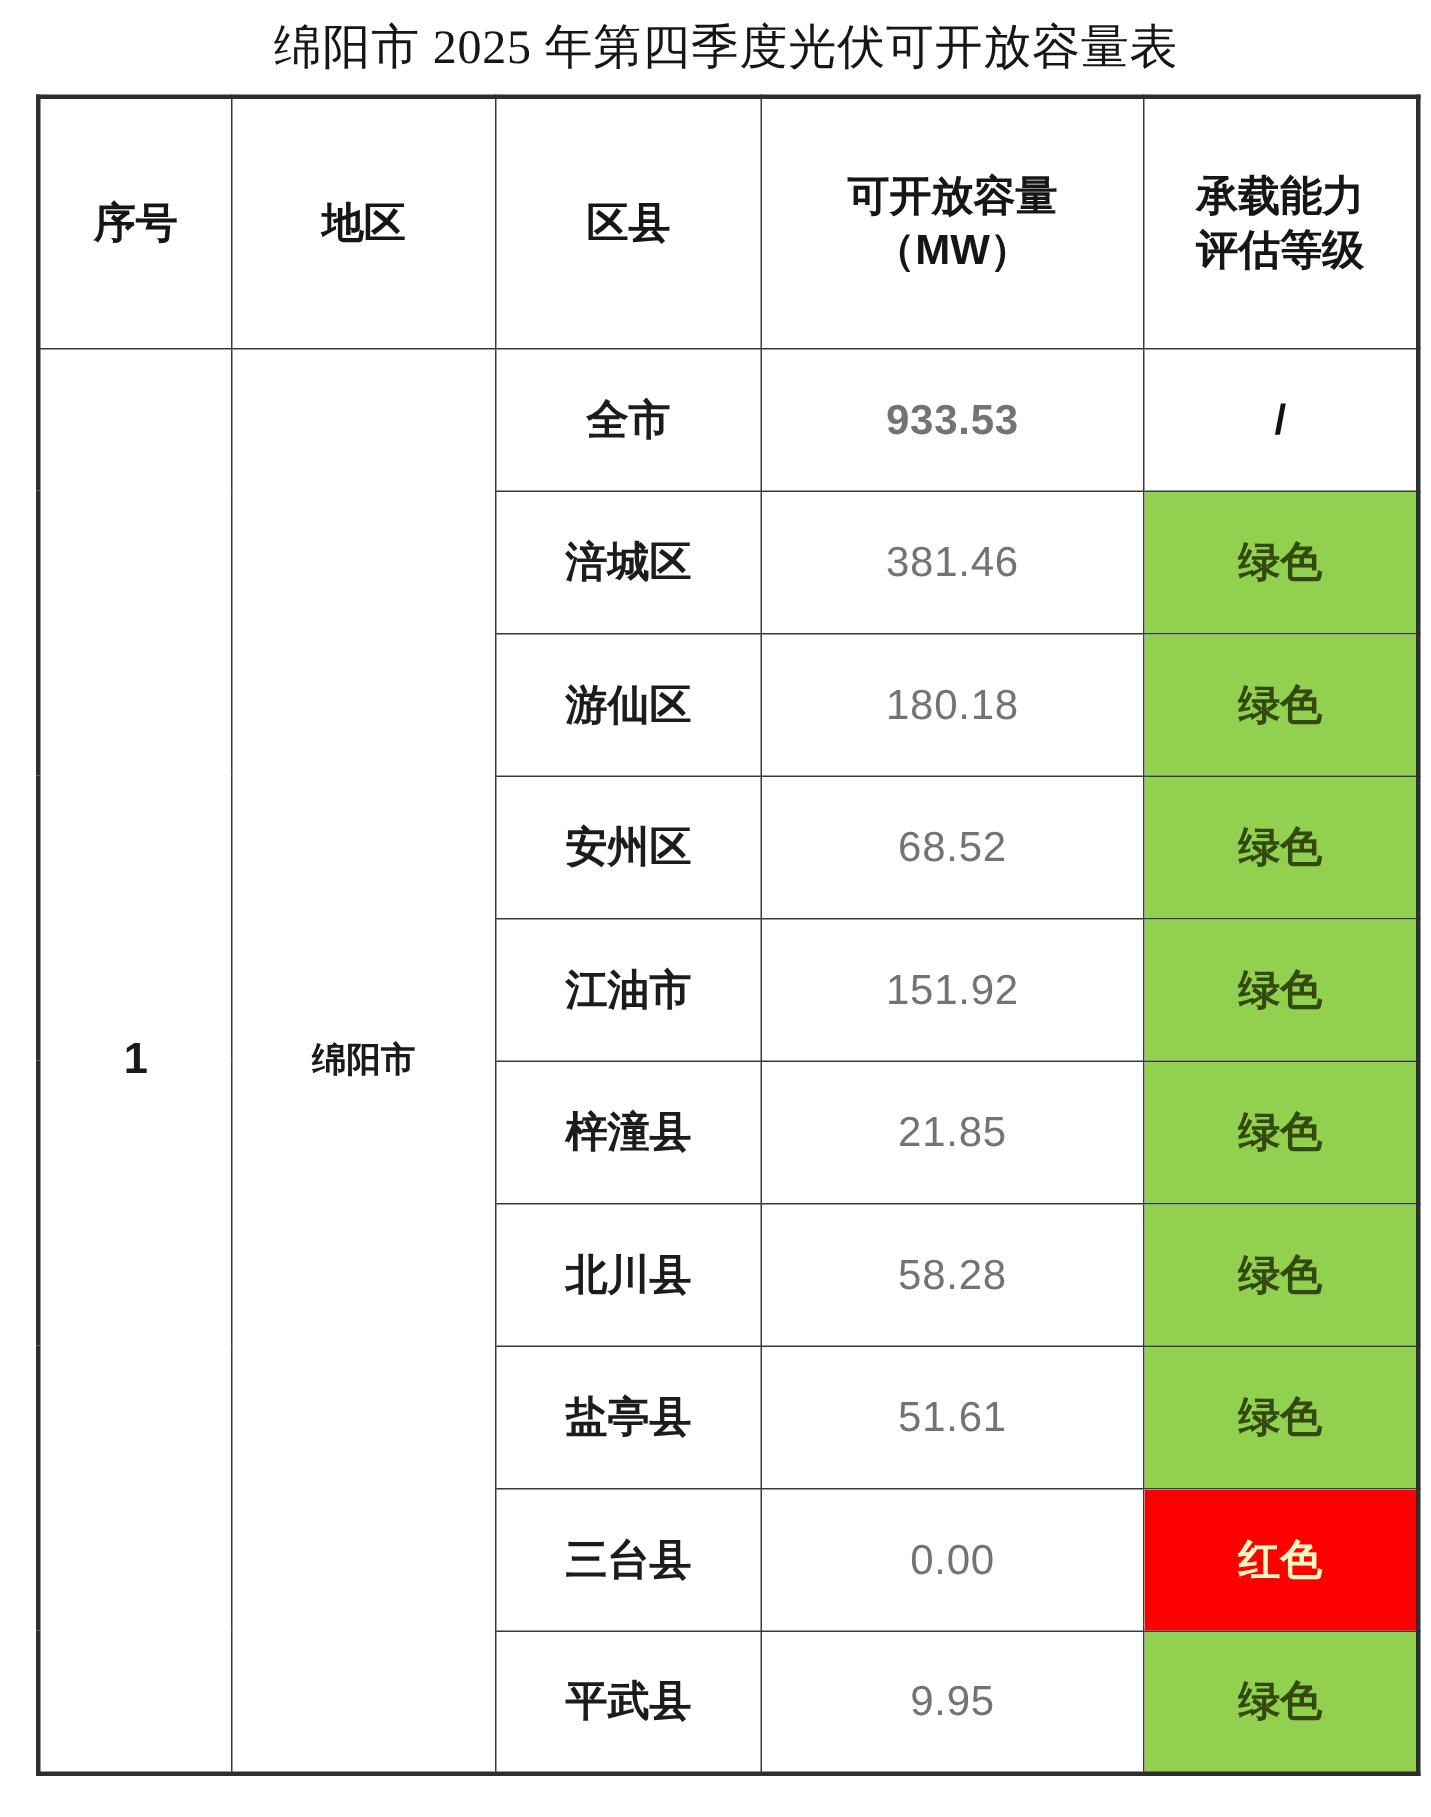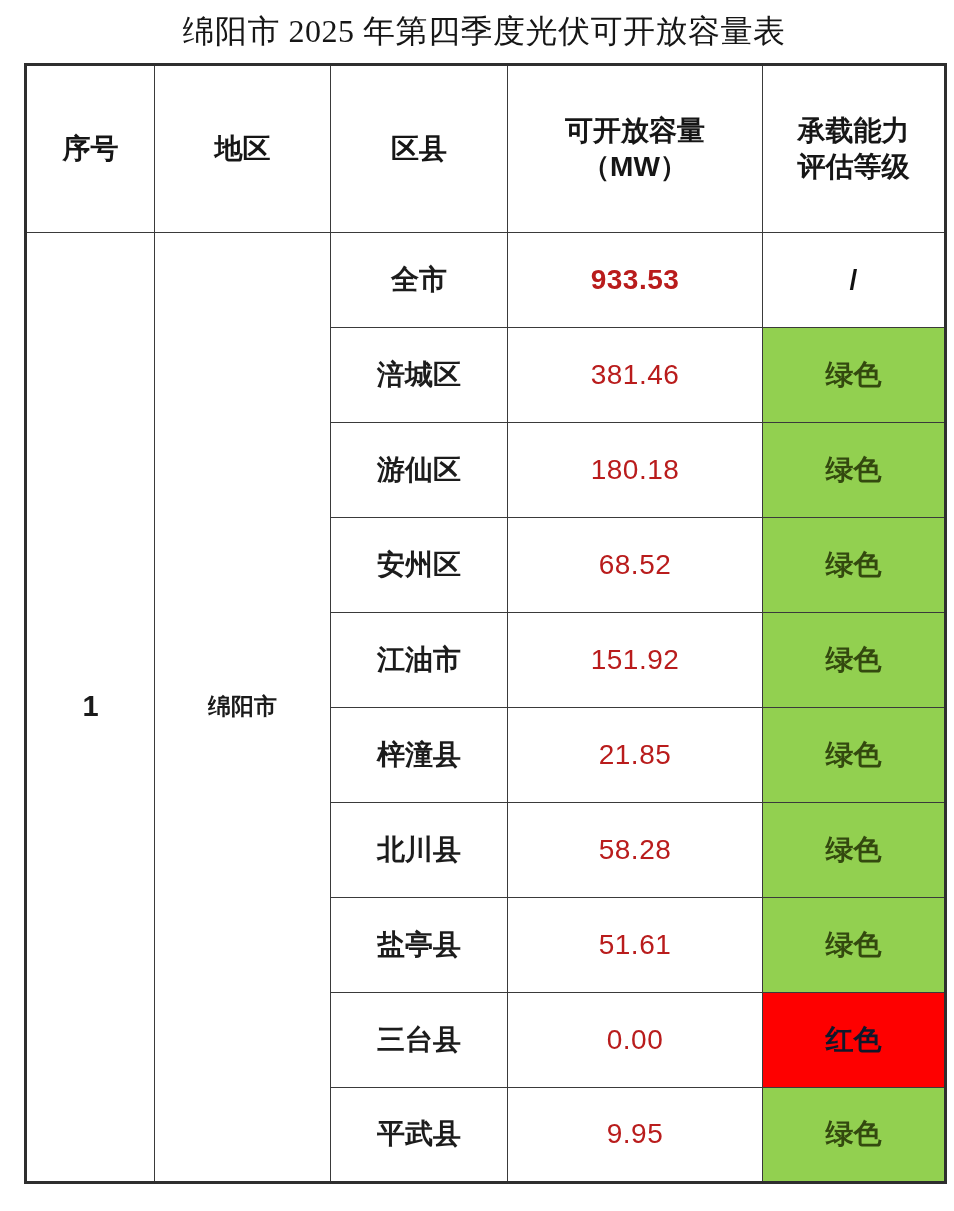--- a/index.html
+++ b/index.html
@@ -89,21 +89,21 @@
     font-weight: 700;
     font-size: 23px;
   }
   td.county {
     font-weight: 600;
     color: #1c1c1c;
   }
   td.capacity {
     font-weight: 500;
     letter-spacing: 0.5px;
-    color: #b91c1c;
+    color: #737373;
   }
   td.grade {
     font-weight: 600;
     color: #111111;
   }
   tr.total td {
     font-weight: 700;
   }
 </style>
 </head>
@@ -176,21 +176,21 @@
           <td class="grade" style="background: rgb(146, 208, 80); color: rgb(51, 73, 15);">绿色</td>
         </tr>
         <tr>
           <td class="county">盐亭县</td>
           <td class="capacity">51.61</td>
           <td class="grade" style="background: rgb(146, 208, 80); color: rgb(51, 73, 15);">绿色</td>
         </tr>
         <tr>
           <td class="county">三台县</td>
           <td class="capacity">0.00</td>
-          <td class="grade" style="background: rgb(254, 0, 0); color: #0f172a;">红色</td>
+          <td class="grade" style="background: rgb(254, 0, 0); color: #fef9c3;">红色</td>
         </tr>
         <tr>
           <td class="county">平武县</td>
           <td class="capacity">9.95</td>
           <td class="grade" style="background: rgb(146, 208, 80); color: rgb(51, 73, 15);">绿色</td>
         </tr>
       </tbody>
   </table>
 
 </div>

